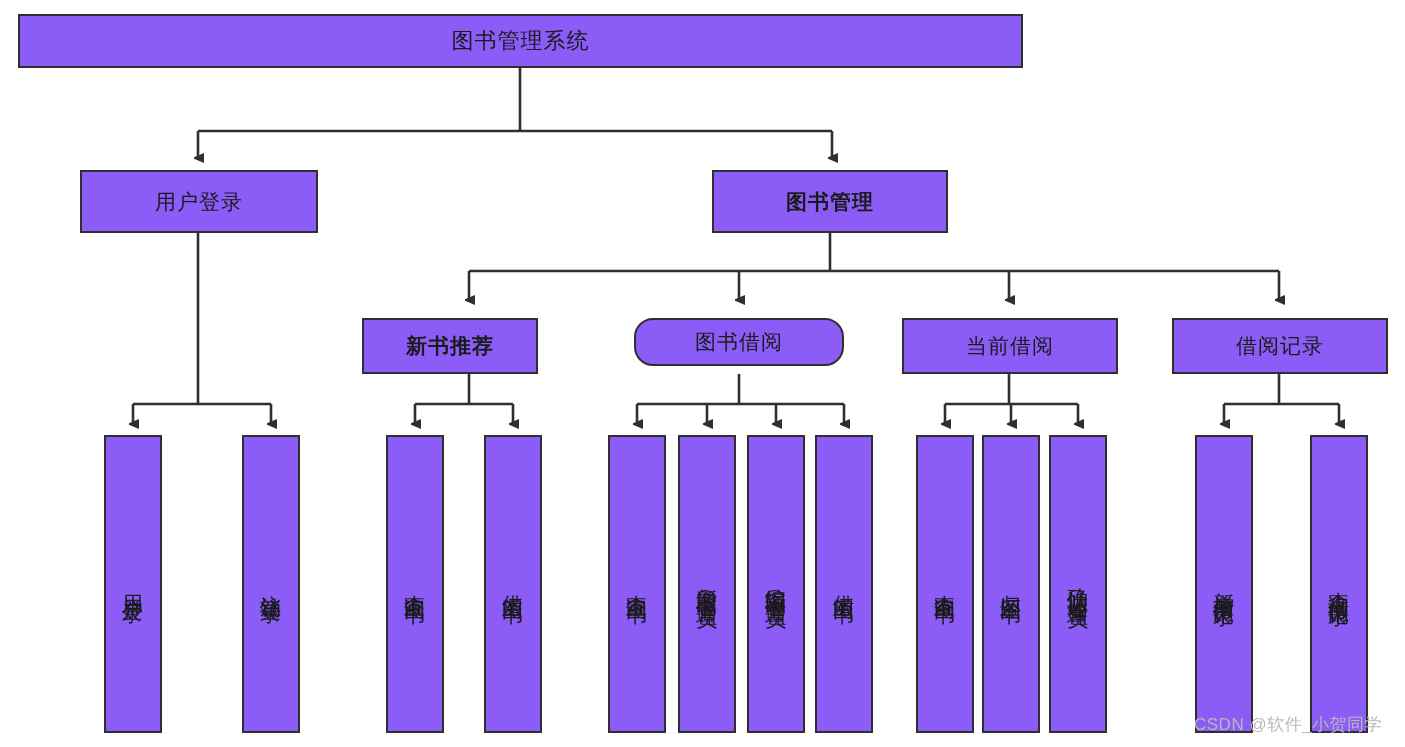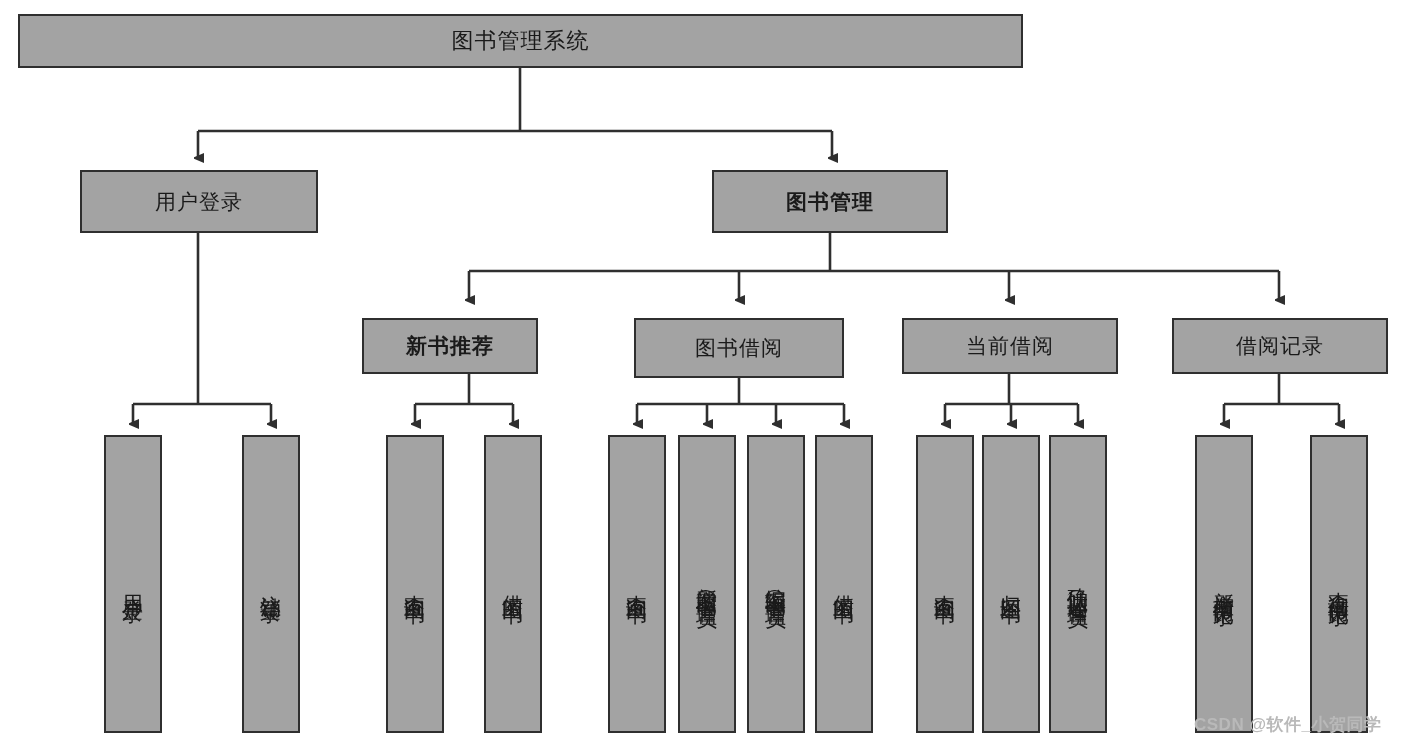--- a/index.html
+++ b/index.html
@@ -16,21 +16,21 @@
   }
   svg#wires{
     position:absolute;
     left:0;top:0;
     width:1405px;height:747px;
     pointer-events:none;
   }
   .node{
     position:absolute;
     box-sizing:border-box;
-    background:#a3a3a3;
+    background:#8b5cf6;
     border:2px solid #2f2f2f;
     display:flex;
     align-items:center;
     justify-content:center;
     color:#1a1a1a;
   }
   .node.h{            
     font-size:21px;
     letter-spacing:1px;
   }
@@ -47,21 +47,20 @@
     display:block;
   }
   .watermark{
     position:absolute;
     left:1194px;
     top:713px;
     font-size:17px;
     color:#b9b9b9;
     white-space:nowrap;
     letter-spacing:0.5px;
-    font-weight:bold;
   }
 </style>
 </head>
 <body>
 
 <div id="canvas">
 
   <svg id="wires" viewBox="0 0 1405 747">
     <defs>
       <marker id="arrow" markerWidth="10" markerHeight="10" refX="5" refY="6" orient="auto" markerUnits="userSpaceOnUse">
@@ -119,21 +118,21 @@
   <div class="node h" style="left:80px;top:170px;width:238px;height:63px;">
     <span>用户登录</span>
   </div>
   <div class="node h" style="left:712px;top:170px;width:236px;height:63px;font-weight:bold;">
     <span>图书管理</span>
   </div>
 
   <div class="node h" style="left:362px;top:318px;width:176px;height:56px;font-weight:bold;">
     <span>新书推荐</span>
   </div>
-  <div class="node h" style="left:634px;top:318px;width:210px;height:60px;">
+  <div class="node h" style="left:634px;top:318px;width:210px;height:48px;border-radius:19px;">
     <span>图书借阅</span>
   </div>
   <div class="node h" style="left:902px;top:318px;width:216px;height:56px;text-align:center;">
     <span>当前借阅</span>
   </div>
   <div class="node h" style="left:1172px;top:318px;width:216px;height:56px;">
     <span>借阅记录</span>
   </div>
 
   <div class="node v" style="left:104px;top:435px;width:58px;height:298px;">

